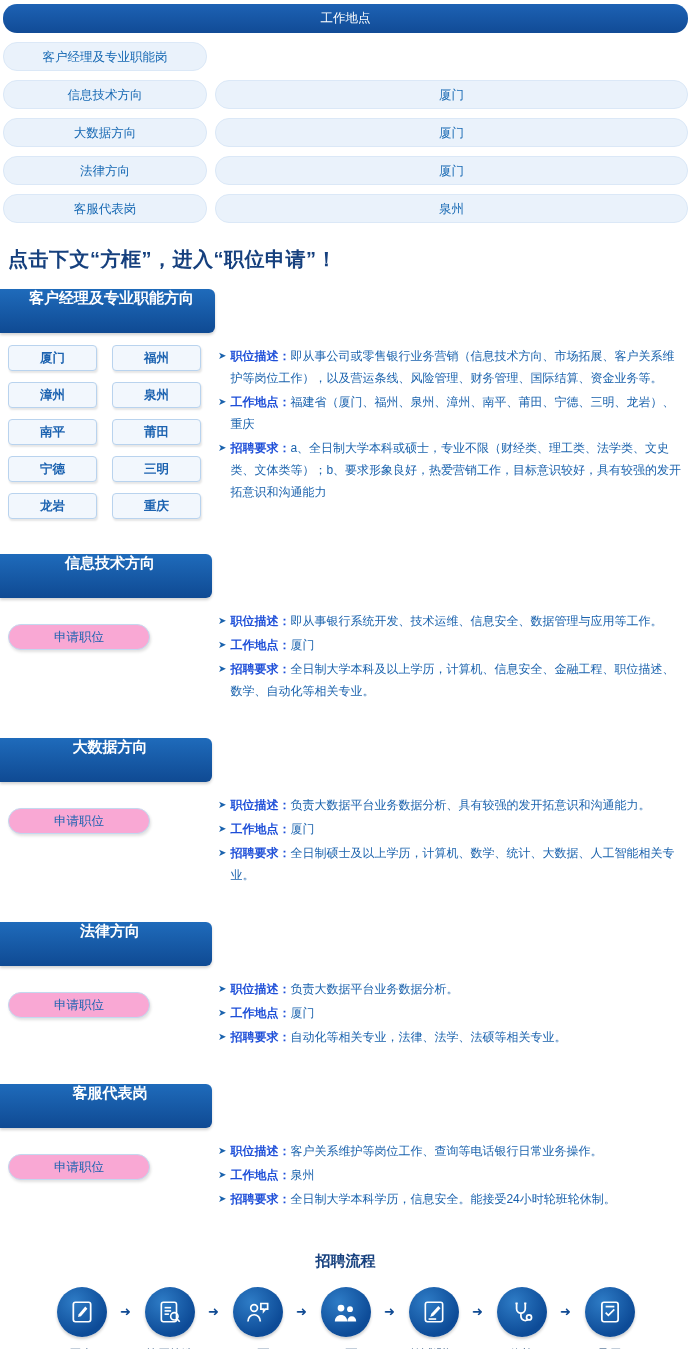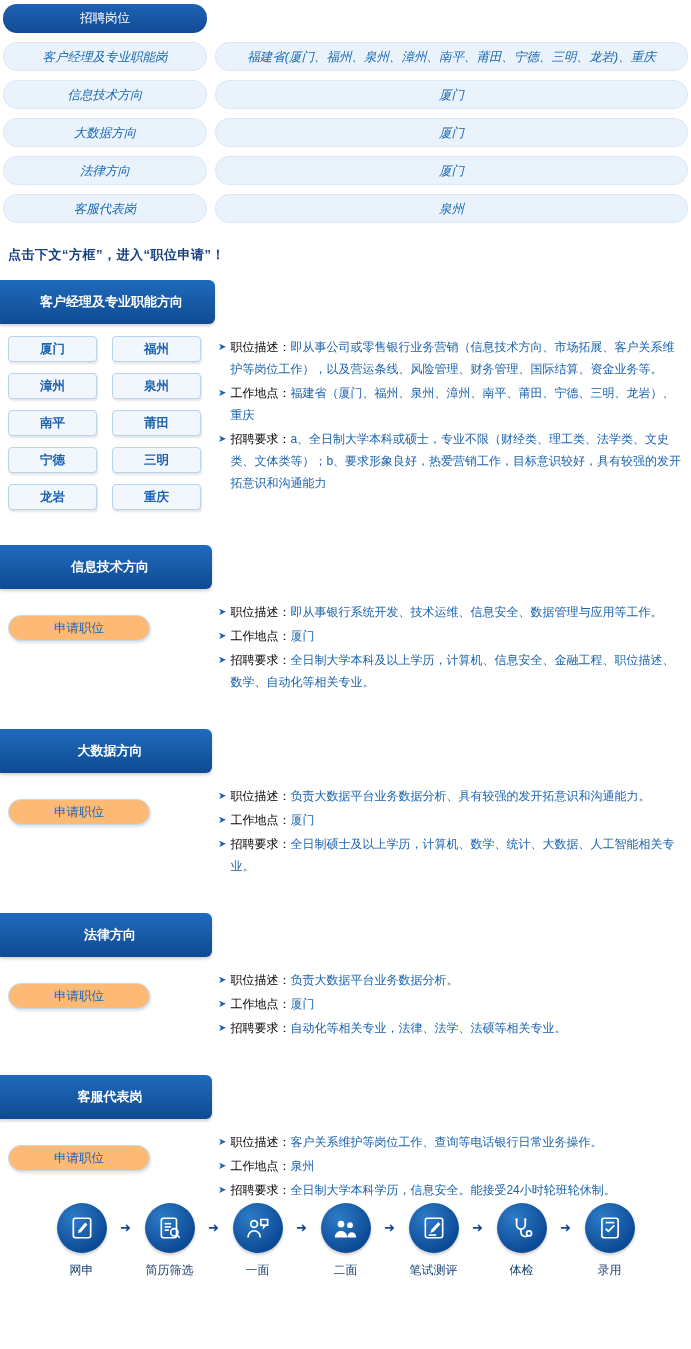--- a/index.html
+++ b/index.html
@@ -31,43 +31,41 @@
   .cell.head {
     background: linear-gradient(#1d62b4, #114b96);
     color: #ffffff;
     font-size: 12.5px;
     font-weight: normal;
   }
   .cell.body {
     background: #eaf2fb;
     border: 1px solid #dbe8f7;
     color: #1668b3;
-    font-style: italic;
   }
 
   
   .hint {
-    font-size: 13px;
+    font-size: 20px;
     font-weight: bold;
     color: #16407e;
     padding: 14px 8px 10px 8px;
     letter-spacing: .5px;
   }
 
   
   .section { position: relative; margin-top: 6px; }
   .banner {
     width: 212px;
     height: 44px;
     background: linear-gradient(#1f6bbb, #0f4a93);
     color: #fff;
-    font-size: 13px;
+    font-size: 15px;
     font-weight: bold;
     display: flex;
-    align-items: center;
     padding-left: 8px;
     border-radius: 0 6px 6px 0;
     box-shadow: 0 2px 3px rgba(0,0,0,.18);
     position: relative;
     z-index: 2;
   }
   .banner.wide { width: 215px; }
   .banner span { display:block; width: 100%; text-align: center; }
 
   
@@ -89,21 +87,21 @@
     text-align: center;
     line-height: 24px;
     box-shadow: 1px 2px 2px rgba(0,0,0,.10);
   }
   .apply-btn {
     width: 142px;
     height: 26px;
     margin: 14px 0 0 8px;
     border: 1px solid #c3d8ef;
     border-radius: 13px;
-    background: #fdba74;
+    background: #f9a8d4;
     color: #1b62b0;
     font-size: 12.5px;
     text-align: center;
     line-height: 24px;
     box-shadow: 1px 2px 3px rgba(0,0,0,.12);
   }
 
   .bullet-list { }
   .bullet {
     display: flex;
@@ -113,21 +111,21 @@
     margin-bottom: 2px;
   }
   .arrow {
     flex: 0 0 auto;
     color: #1a62ad;
     font-size: 10px;
     line-height: 22px;
     padding-right: 4px;
   }
   .btxt { flex: 1 1 auto; }
-  .btxt b { color: #000000; font-weight: normal; }
+  .btxt b { color: #1d4ed8; font-weight: bold; }
 
   
   .flow-title {
     text-align: center;
     font-size: 15px;
     font-weight: bold;
     color: #16407e;
     margin: 40px 0 16px 0;
   }
   .flow {
@@ -161,25 +159,24 @@
     flex: 0 0 18px;
   }
 </style>
 </head>
 <body>
 
 <div class="page">
 
   <div class="tbl">
     <div class="tbl-row">
-      <div class="cell left head">招聘岗位</div>
+      <div class="cell right head">工作地点</div>
     </div>
     <div class="tbl-row">
       <div class="cell left body">客户经理及专业职能岗</div>
-      <div class="cell right body">福建省(厦门、福州、泉州、漳州、南平、莆田、宁德、三明、龙岩)、重庆</div>
     </div>
     <div class="tbl-row">
       <div class="cell left body">信息技术方向</div>
       <div class="cell right body">厦门</div>
     </div>
     <div class="tbl-row">
       <div class="cell left body">大数据方向</div>
       <div class="cell right body">厦门</div>
     </div>
     <div class="tbl-row">
@@ -333,20 +330,21 @@
           </div>
           <div class="bullet">
             <span class="arrow">➤</span>
             <span class="btxt"><b>招聘要求：</b><span>全日制大学本科学历，信息安全。能接受24小时轮班轮休制。</span></span>
           </div>
         </div>
       </div>
     </div>
   </div>
 
+  <div class="flow-title">招聘流程</div>
   <div class="flow">
 
     <div class="flow-step">
       <div class="circle">
         <svg width="26" height="26" viewBox="0 0 24 24" fill="none" stroke="#ffffff" stroke-width="1.6">
           <rect x="4" y="3" width="16" height="18" rx="2"></rect>
           <path d="M15 7 L9 14 l-.7 2.7 2.7-.8 6-7z" fill="#ffffff" stroke="none"></path>
         </svg>
       </div>
       <div class="flow-label">网申</div>

